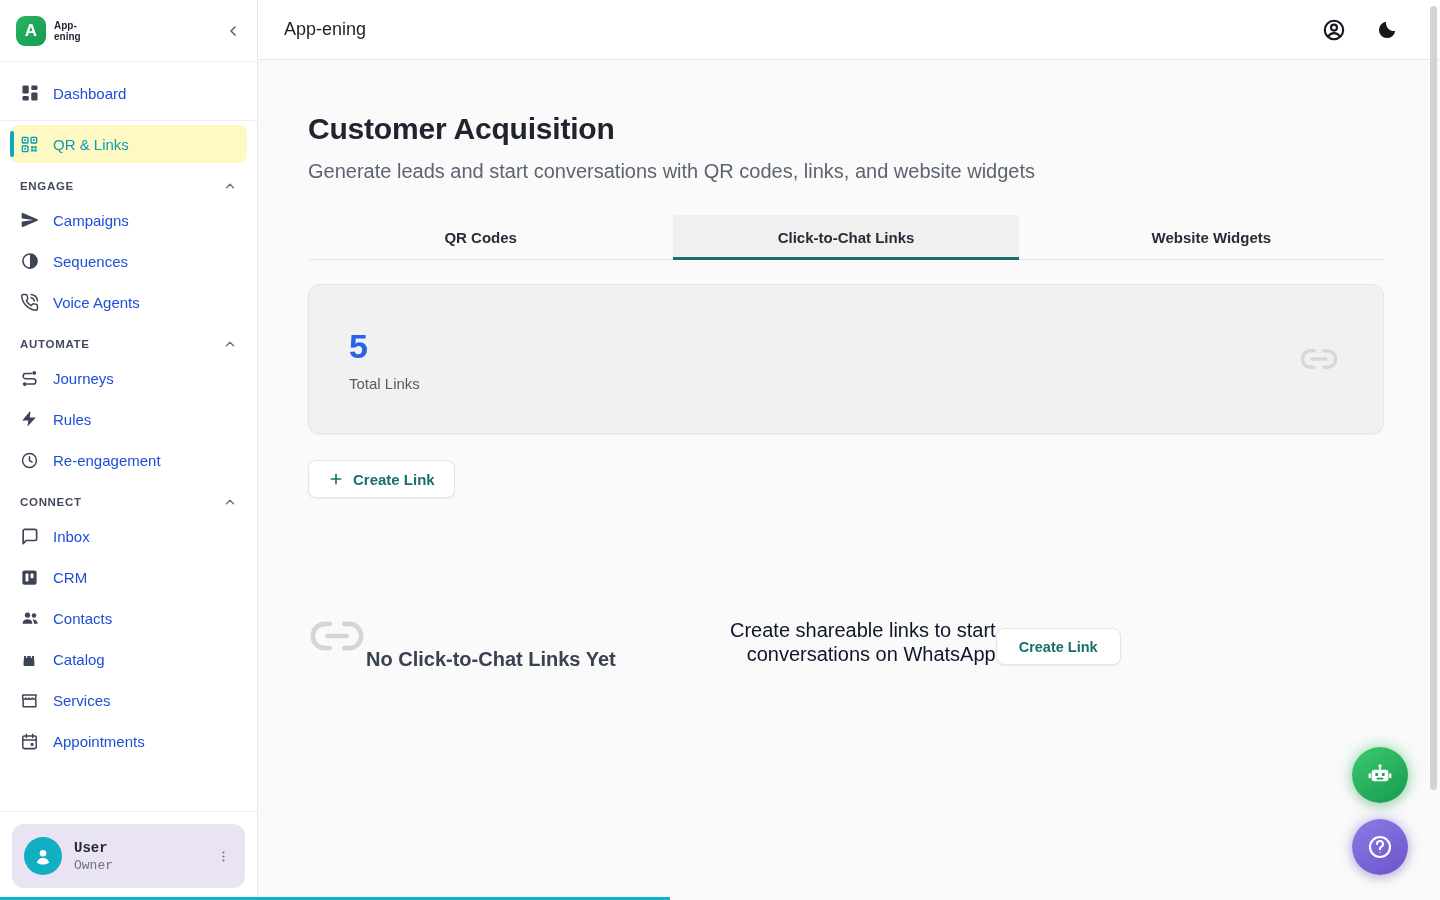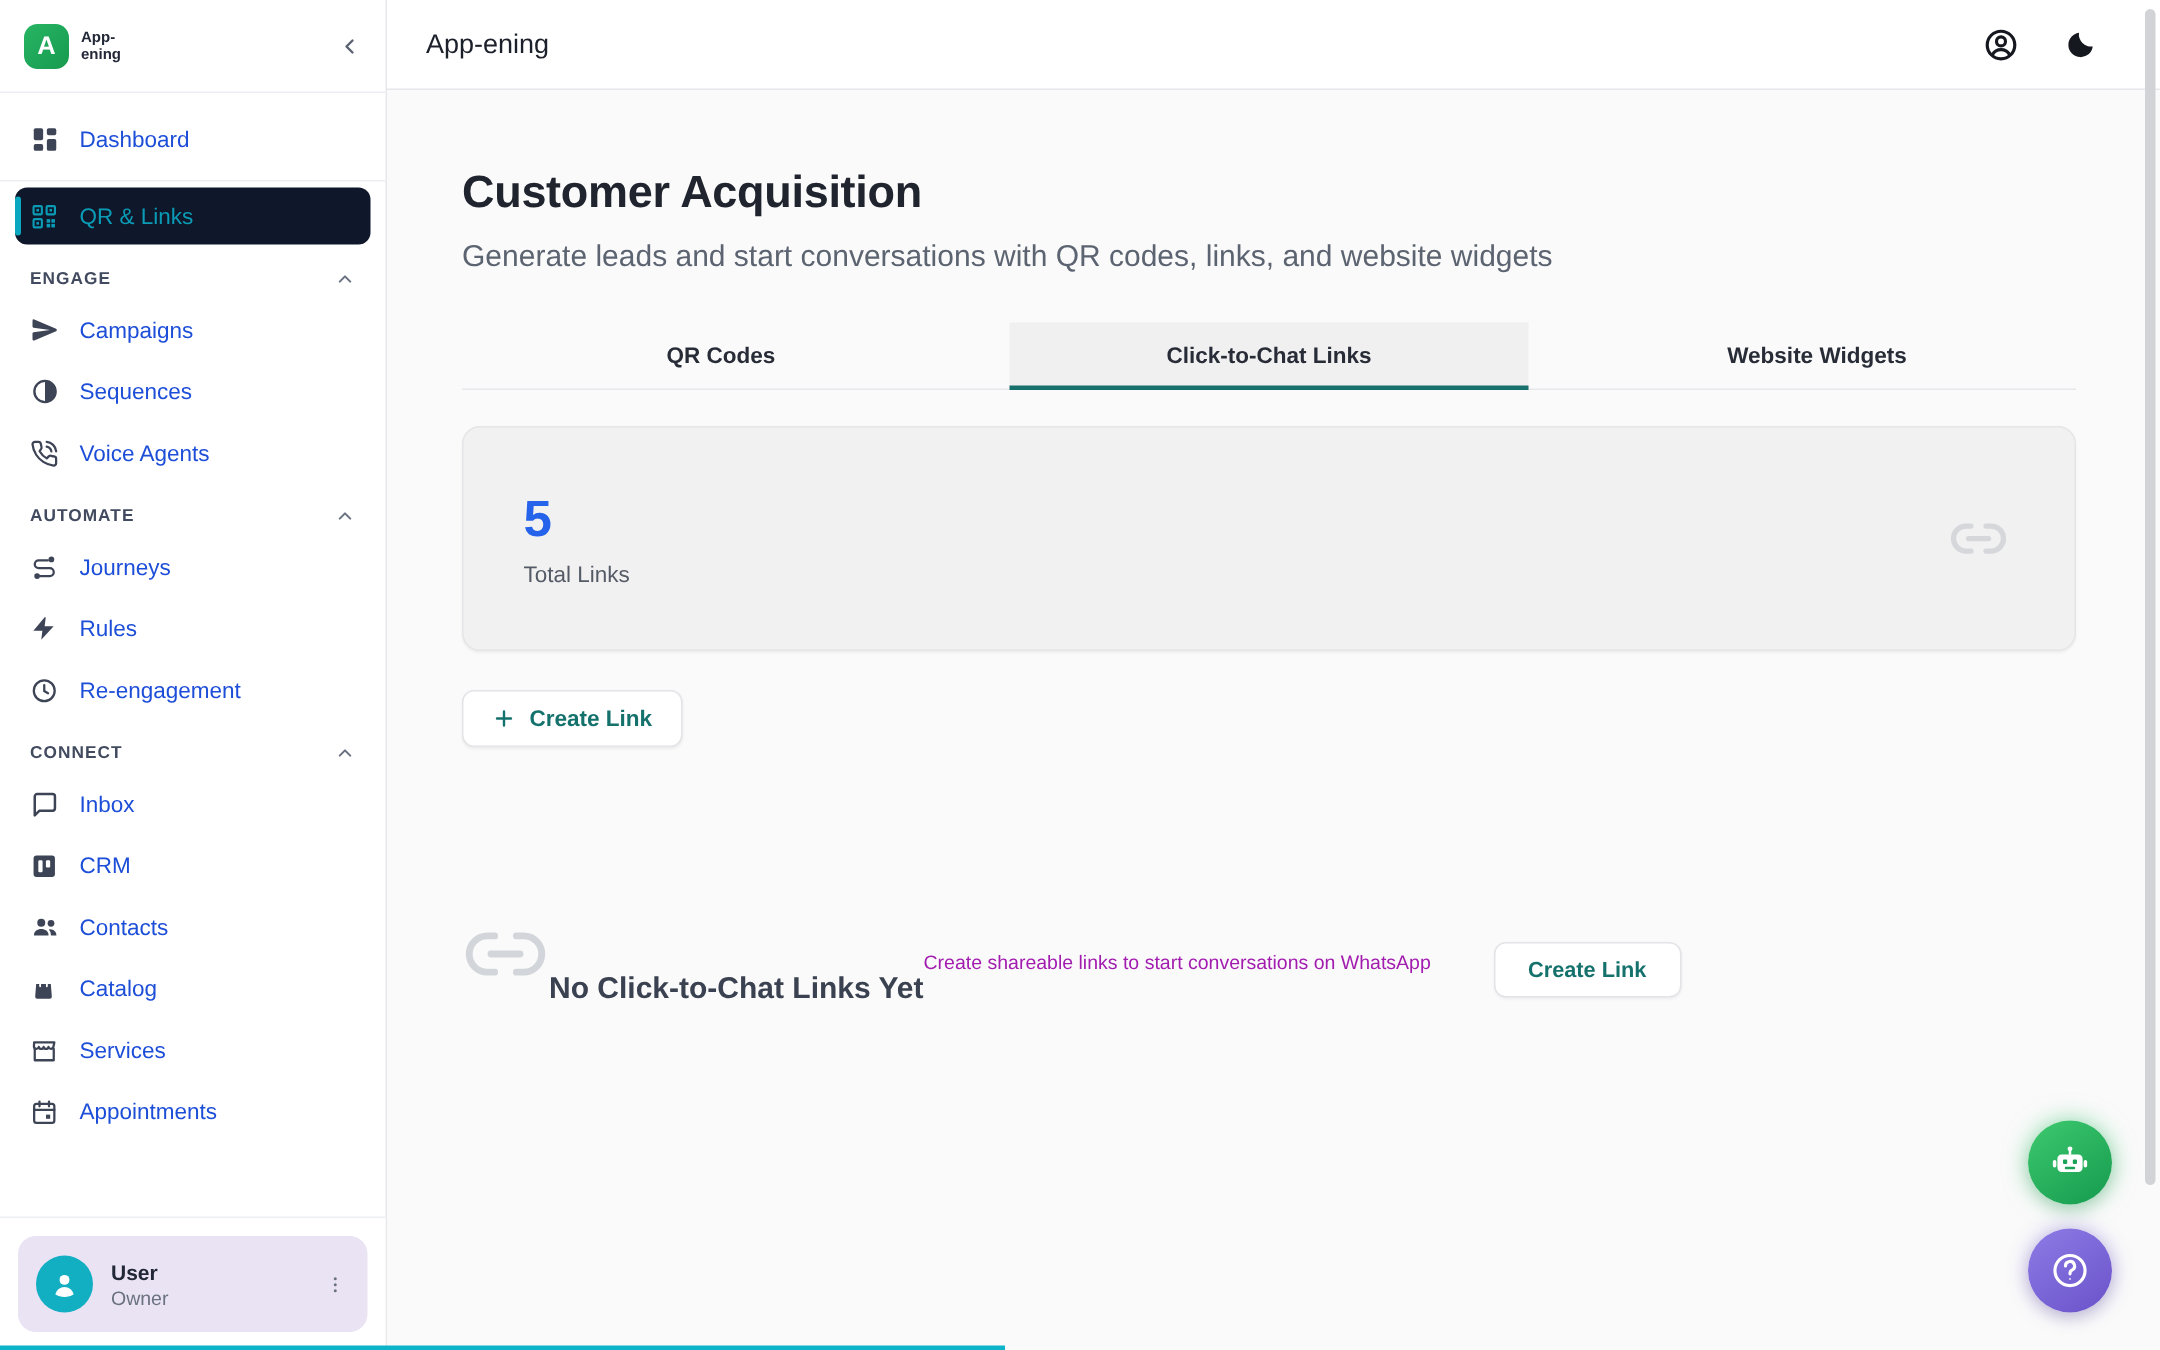--- a/index.html
+++ b/index.html
@@ -16,37 +16,37 @@
   .logo-mark { width:30px; height:30px; border-radius:9px; background:linear-gradient(135deg,#27b563,#179a4f);
                color:#fff; font-weight:bold; font-size:17px; display:flex; align-items:center; justify-content:center; }
   .logo-text { font-size:10px; line-height:11px; font-weight:bold; color:#232838; }
   .collapse-btn { color:#5b6270; display:flex; cursor:pointer; }
 
   .sidebar-nav { flex:1; overflow:hidden; padding:12px 10px 0 10px; }
   .nav-item { position:relative; height:38px; border-radius:8px; display:flex; align-items:center;
               gap:13px; padding:0 10px; margin-bottom:3px; cursor:pointer; }
   .nav-item .nav-icon { width:20px; height:20px; flex:none; color:#3d4456; display:flex; align-items:center; }
   .nav-item .nav-label { font-size:15px; color:#1d4ed8; }
-  .nav-item.active { background:#0f172a;text-align:right; }
+  .nav-item.active { background:#fef9c3;text-align:right; }
   .nav-item.active .nav-label { color:#0a9cb6; font-weight:500; }
   .nav-item.active .nav-icon { color:#0a9cb6; }
   .nav-item.active::before { content:""; position:absolute; left:0; top:6px; bottom:6px; width:4px;
                              border-radius:3px; background:#0ba7c0; }
   .nav-divider { height:1px; background:#eceef1; margin:8px -10px 4px -10px; }
   .section-header { display:flex; align-items:center; justify-content:space-between; padding:13px 10px 8px 10px; }
   .section-label { font-size:11.5px; font-weight:bold; letter-spacing:.06em; color:#414a5e; }
   .section-label.accent { color:#0ba7c0; }
   .section-chevron { color:#6a7180; display:flex; cursor:pointer; }
 
   .sidebar-user { flex:none; border-top:1px solid #eceef1; padding:12px; background:#fff; }
   .user-card { background:#e9e3f3; border-radius:12px; height:64px; display:flex; align-items:center;
                gap:12px; padding:0 10px 0 12px; }
   .user-avatar { width:38px; height:38px; border-radius:50%; background:#12aec2; flex:none;
                  display:flex; align-items:center; justify-content:center; }
-  .user-meta { flex:1; }
+  .user-meta { flex:1;font-family:Liberation Mono, monospace; }
   .user-name { font-size:14px; font-weight:bold; color:#232838; }
   .user-role { font-size:13px; color:#6a7180; margin-top:2px; }
   .kebab { color:#6a7180; display:flex; cursor:pointer; padding:4px; }
 
   
   .topbar { position:absolute; left:258px; top:0; right:0; height:60px; background:#fff;
             border-bottom:1px solid #e8e8ec; display:flex; align-items:center; z-index:4; }
   .topbar-title { font-size:18px; font-weight:normal; color:#1c202b; margin-left:26px; }
   .topbar-actions { margin-left:auto; display:flex; align-items:center; gap:30px; margin-right:42px; }
   .topbar-icon { color:#15181f; display:flex; cursor:pointer; }
@@ -72,21 +72,21 @@
   .stat-icon { position:absolute; right:44px; top:50%; transform:translateY(-50%); color:#d6d7db; display:flex; }
 
   .create-link-btn { margin-top:26px; display:inline-flex; align-items:center; gap:9px; height:38px;
                      padding:0 19px; background:#fff; border:1px solid #e3e4e8; border-radius:8px;
                      box-shadow:0 1px 2px rgba(0,0,0,.06); font-size:15px; font-weight:600;
                      color:#15716c; cursor:pointer; font-family:inherit; }
 
   .empty-state { display:flex; align-items:center; margin-top:102px; }
   .empty-icon { color:#d2d5da; display:flex; }
   .empty-title { font-size:20px; font-weight:600; color:#3a4150; margin-top:48px; }
-  .empty-desc { font-size:13px; color:#a21caf; margin-top:12px; text-align:left; width:380px; line-height:24px; }
+  .empty-desc { font-size:20px; color:#0f172a; margin-top:12px; text-align:right; width:380px; line-height:24px; }
   .empty-btn { margin-top:22px; height:37px; padding:0 22px; background:#fff; border:1px solid #e3e4e8;
                border-radius:8px; box-shadow:0 1px 2px rgba(0,0,0,.06); font-size:14.5px; font-weight:600;
                color:#15716c; cursor:pointer; font-family:inherit; }
 
   
   .fab { position:absolute; right:32px; width:56px; height:56px; border-radius:50%; display:flex;
          align-items:center; justify-content:center; cursor:pointer; z-index:6; border:none; }
   .fab-bot { bottom:97px; background:linear-gradient(145deg,#3ec96f,#159a4e);
              box-shadow:0 0 16px rgba(52,199,110,.55), 0 4px 10px rgba(0,0,0,.12); }
   .fab-help { bottom:25px; background:linear-gradient(145deg,#8d7ce6,#6a52c9);

